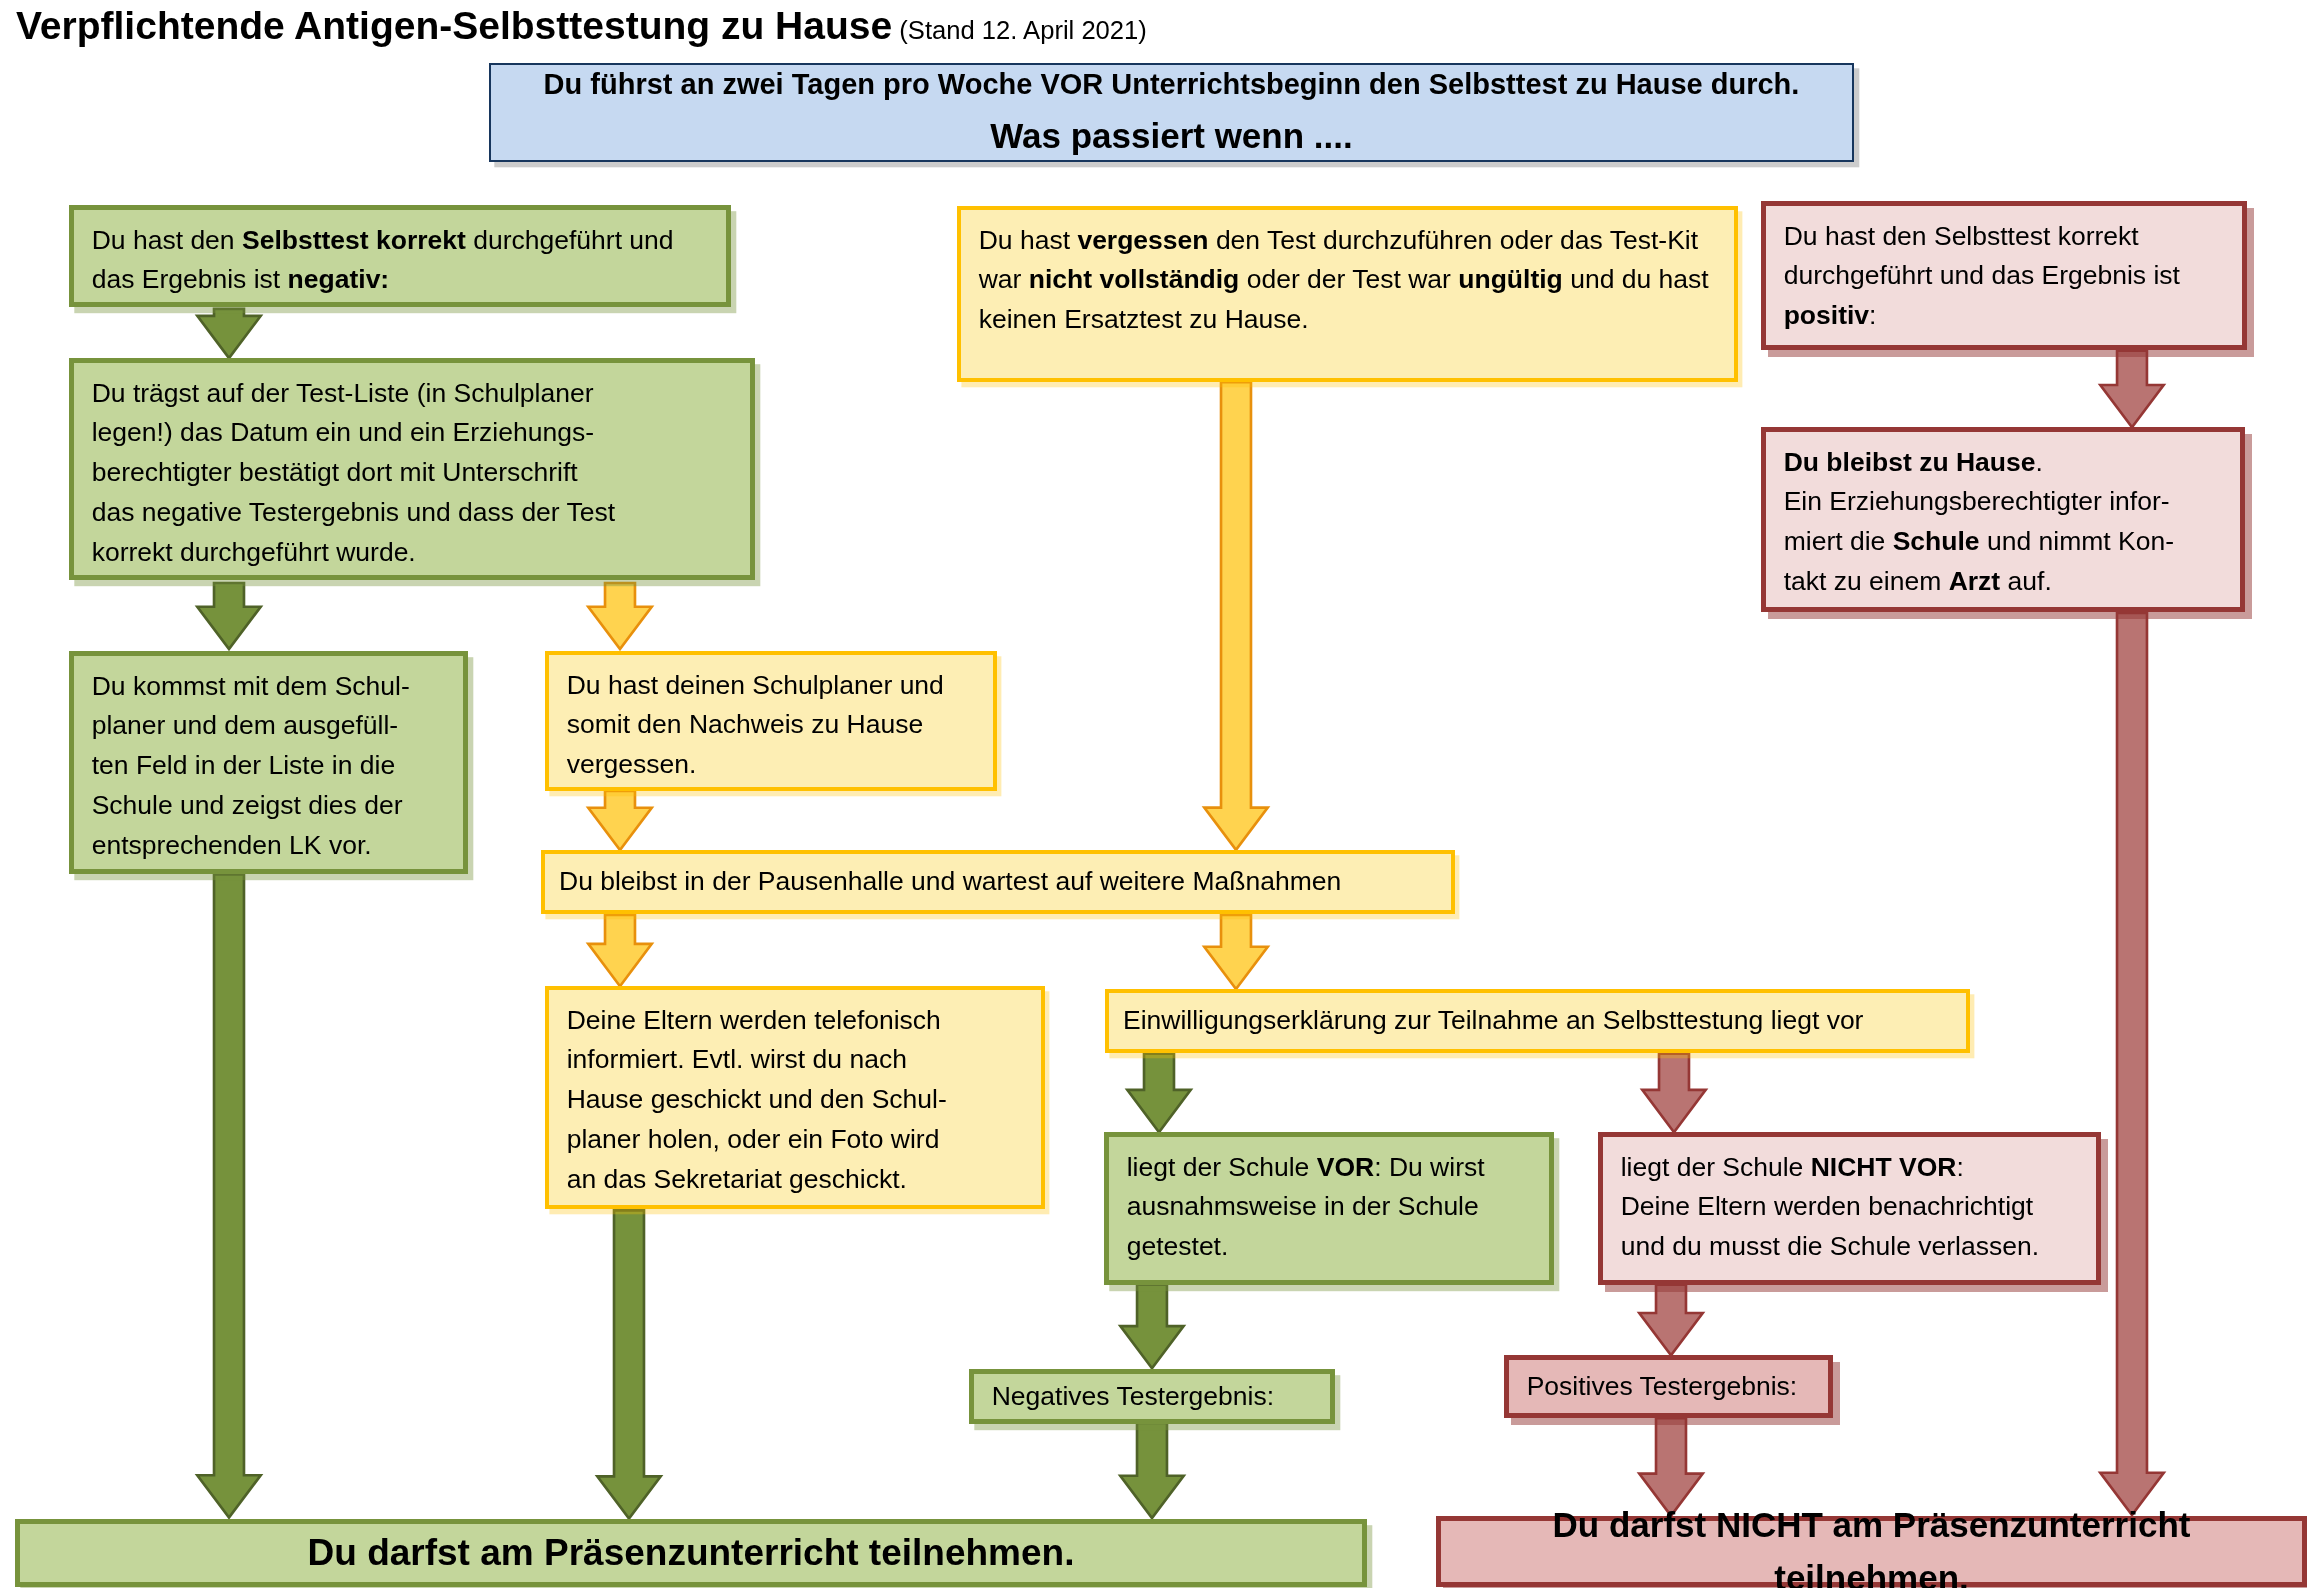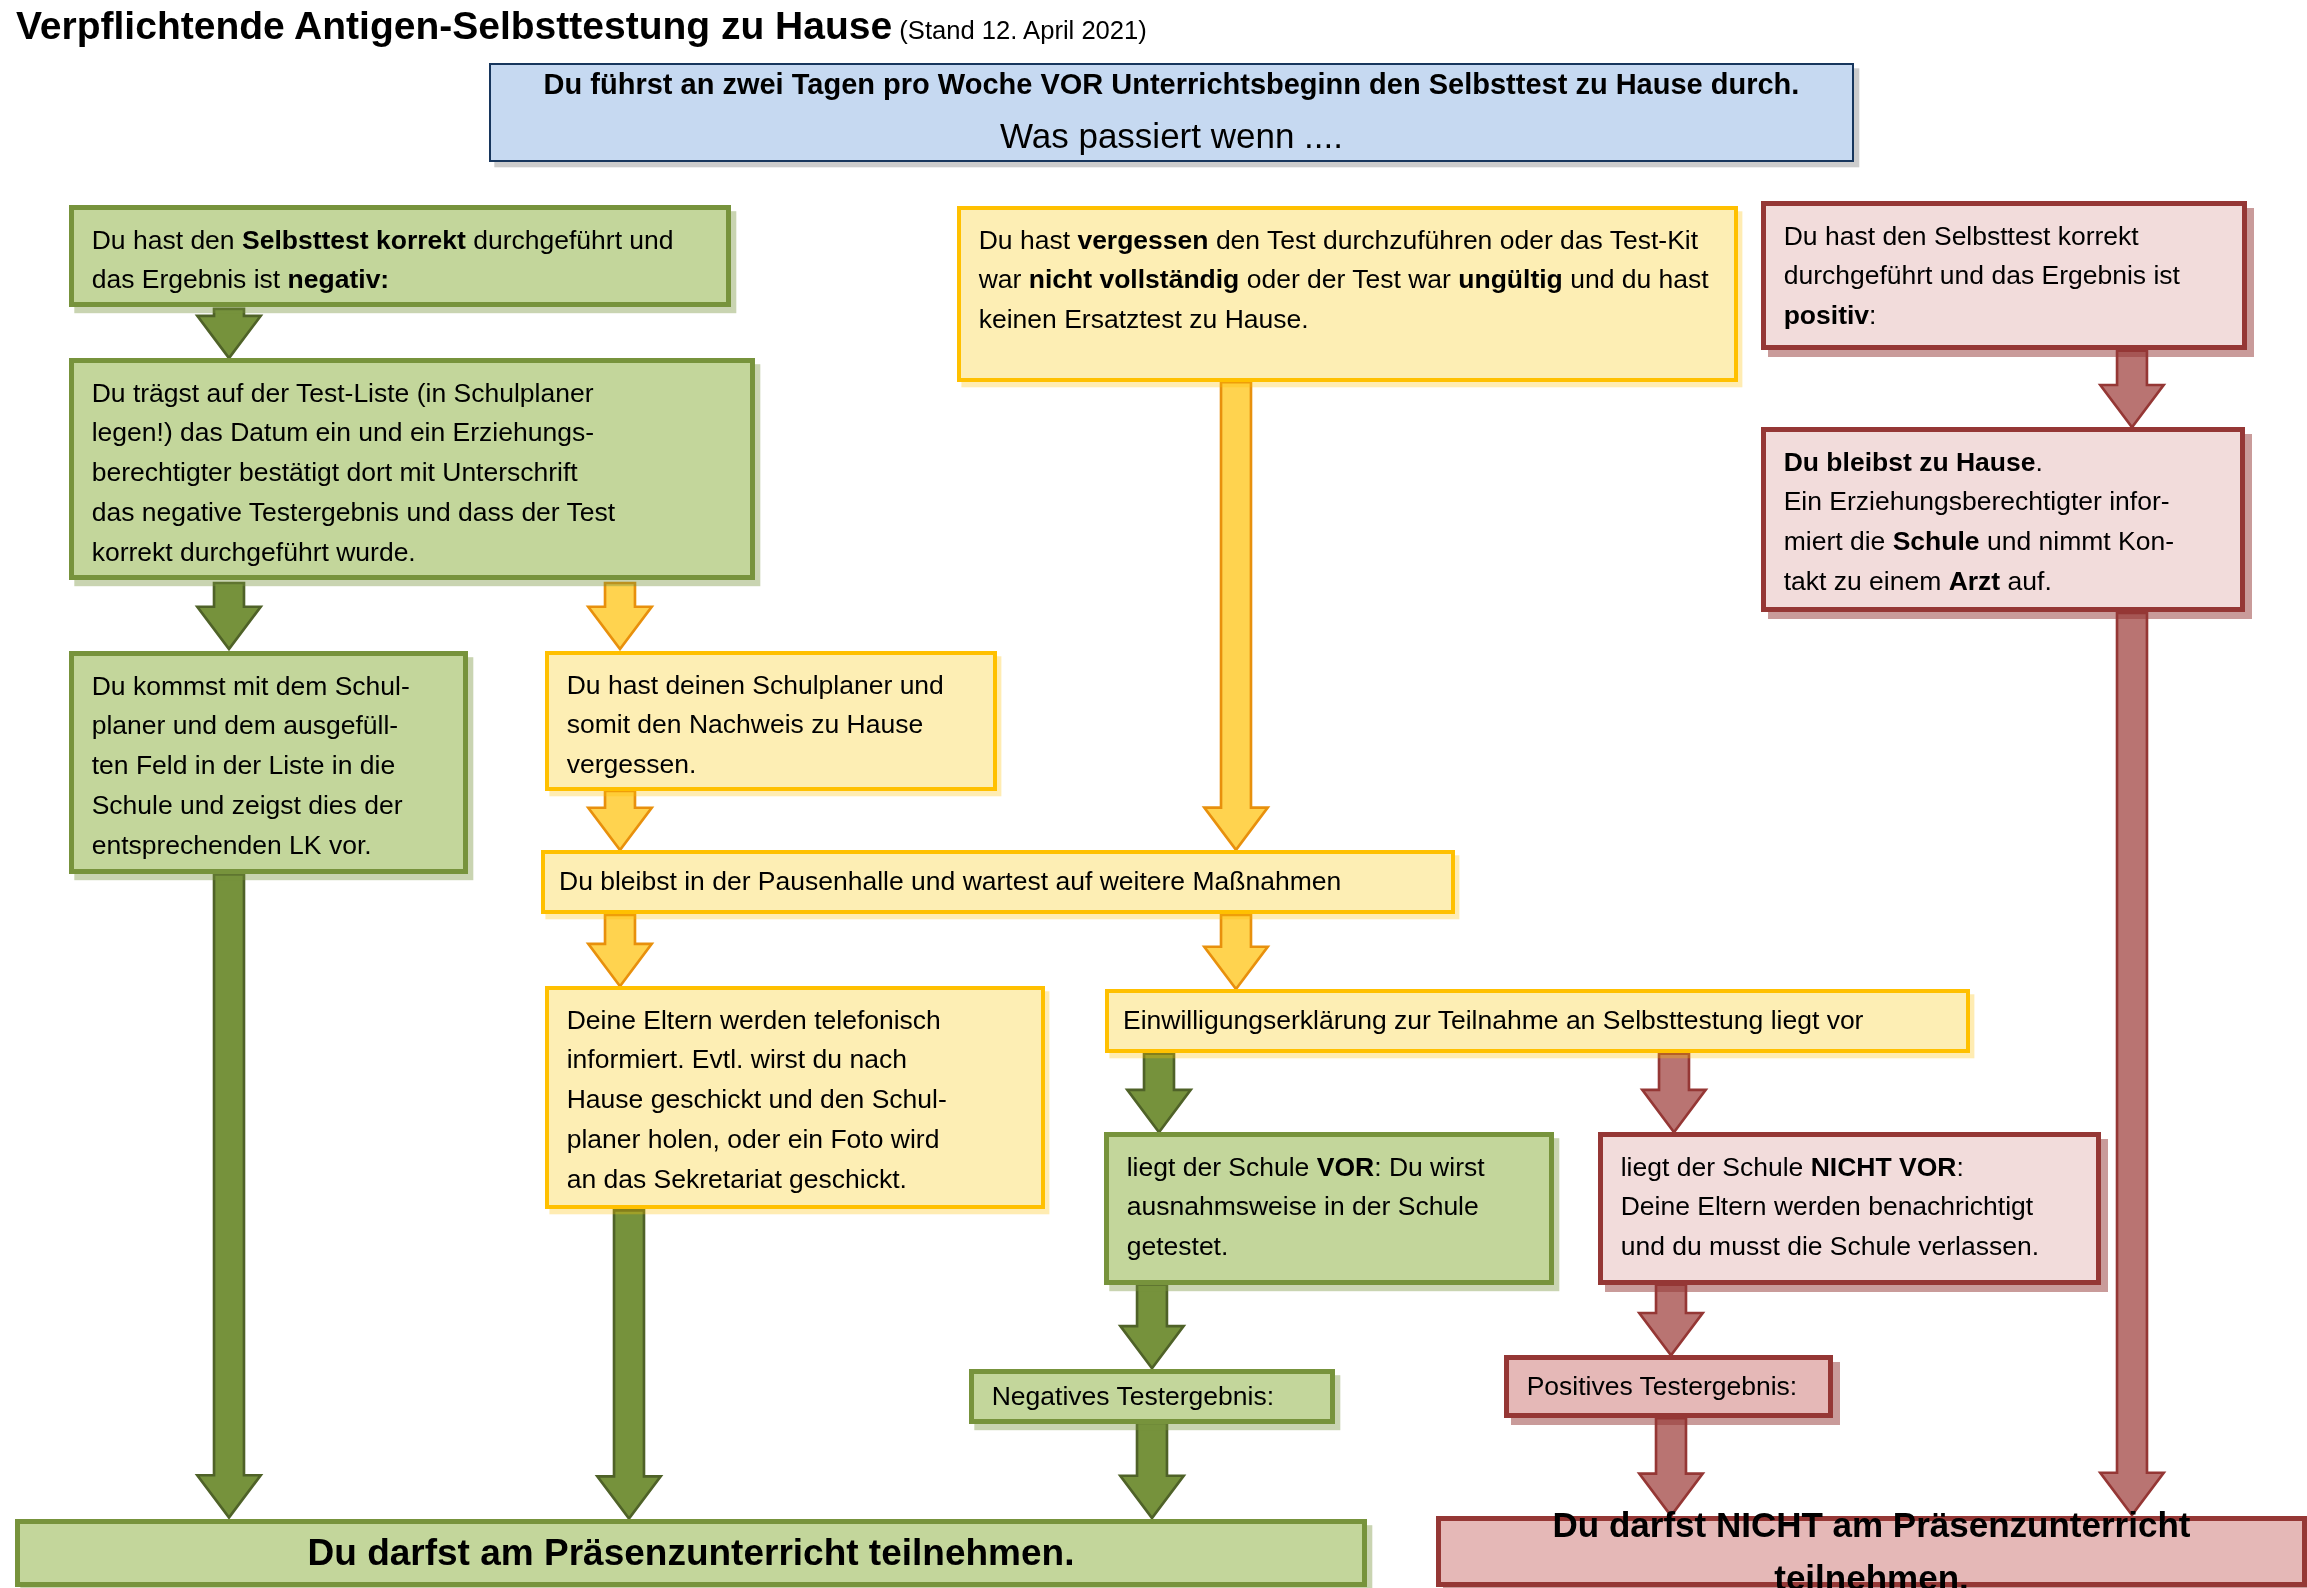--- a/index.html
+++ b/index.html
@@ -22,21 +22,21 @@
   .yellow{background:var(--yellow-fill);border:4.4px solid var(--yellow-border);box-shadow:4.4px 5.3px 0 rgba(255,192,0,.30);}
   .pink{background:var(--pink-fill);border:5.3px solid var(--red-border);box-shadow:7px 7px 0 rgba(148,55,53,.50);}
   .pinkdark{background:var(--pink-dark-fill);border:5.3px solid var(--red-border);box-shadow:7px 7px 0 rgba(148,55,53,.50);}
   .blue{
     background:var(--blue-fill);border:2.6px solid var(--blue-border);
     box-shadow:5.3px 5.3px 0 rgba(110,110,110,.35);
     display:flex;flex-direction:column;justify-content:center;align-items:center;gap:3.5px;
     text-align:center;white-space:normal;
   }
   .blue .l1{font-size:29px;font-weight:bold;}
-  .blue .l2{font-size:35px;font-weight:normal;}
+  .blue .l2{font-size:35px;font-weight:bold;}
   .vcenter{display:flex;align-items:center;}
   .bar{
     font-weight:bold;font-size:37px;text-align:center;
     display:flex;align-items:center;justify-content:center;white-space:normal;
   }
   .bar.red{font-size:35px;}
   svg.arrow{position:absolute;z-index:1;}
 </style>
 </head>
 <body>

